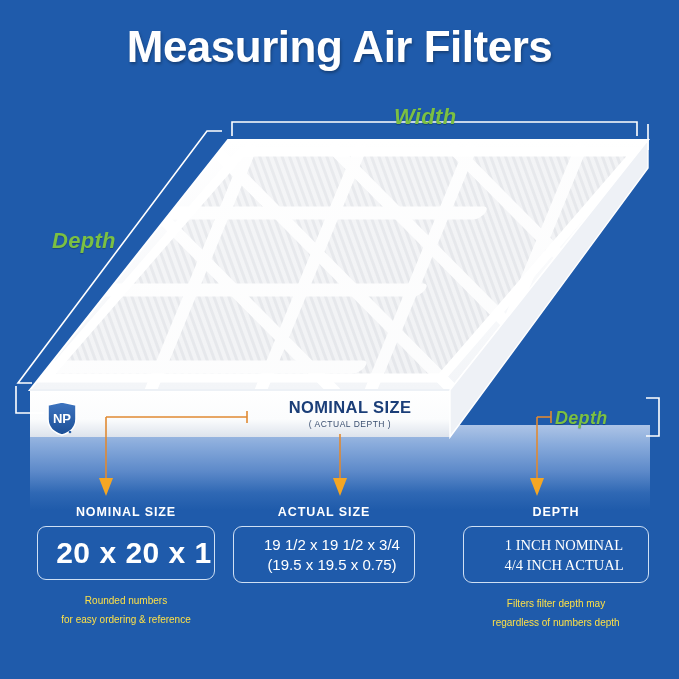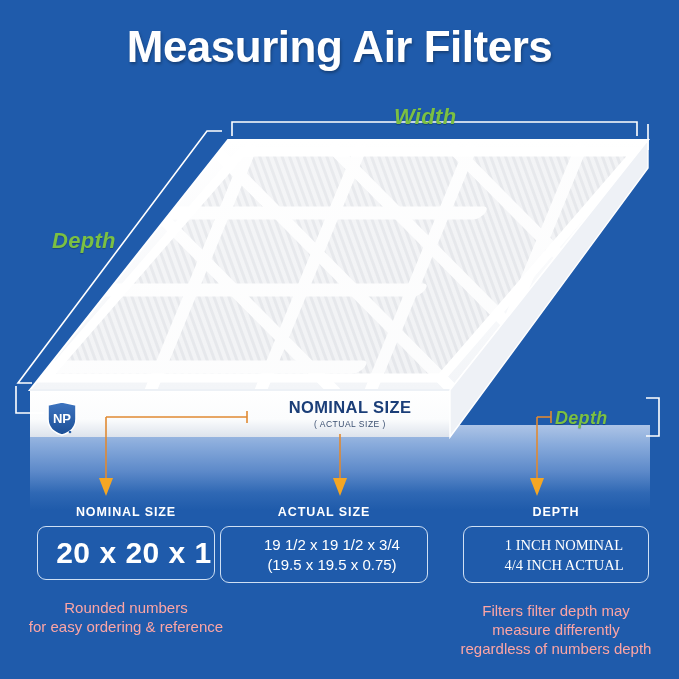--- a/index.html
+++ b/index.html
@@ -66,29 +66,29 @@
     margin-bottom:7px;white-space:nowrap;
   }
   .box{
     border:1.6px solid #cfe0f4;border-radius:9px;
     margin:0 auto;box-sizing:border-box;
     display:flex;align-items:center;justify-content:center;flex-direction:column;
     color:#ffffff;
     padding-left:16px;
   }
   .col.c1 .box{width:178px;height:54px;}
-  .col.c2 .box{width:208px;height:57px;}
+  .col.c2 .box{width:182px;height:57px;}
   .col.c3 .box{width:186px;height:57px;font-family:Liberation Serif, serif;}
 
   .big{font-size:30px;font-weight:bold;letter-spacing:.5px;line-height:32px;white-space:nowrap;}
   .mid{font-size:15px;line-height:20px;white-space:nowrap;}
   .mid.small{font-size:14.5px;}
 
   .cap{
-    margin-top:18px;color:#fca5a5;font-size:15px;line-height:19px;
+    margin-top:11px;color:#fde047;font-size:10px;line-height:19px;
   }
   .cap span{display:block;}
 
   
   .bracketline{stroke:#ffffff;stroke-width:1.6;fill:none;}
   .arrowline{stroke:#e08a32;stroke-width:1.6;fill:none;}
 </style>
 </head>
 <body>
 
@@ -184,21 +184,21 @@
       <polygon points="537,496 530,478 544,478" fill="#f5a623"></polygon>
     </svg>
   </div>
 
   <div class="glabel width">Width</div>
   <div class="glabel length">Depth</div>
   <div class="glabel depth">Depth</div>
 
   <div class="nominal-band">
     <div class="n1">NOMINAL SIZE</div>
-    <div class="n2">( ACTUAL SIZE )</div>
+    <div class="n2">( ACTUAL DEPTH )</div>
   </div>
 
   <div class="logo">
     <svg width="34" height="36" viewBox="0 0 34 36" xmlns="http://www.w3.org/2000/svg">
       <defs>
         <linearGradient id="shieldg" x1="0" y1="0" x2="0" y2="1">
           <stop offset="0%" stop-color="#3d74c0"></stop>
           <stop offset="100%" stop-color="#1c4f96"></stop>
         </linearGradient>
       </defs>
@@ -230,20 +230,19 @@
     </div>
 
     <div class="col c3">
       <div class="hdr">DEPTH</div>
       <div class="box">
         <div class="mid small">1 INCH NOMINAL</div>
         <div class="mid small">4/4 INCH ACTUAL</div>
       </div>
       <div class="cap">
         <span>Filters filter depth may</span>
-        <span>measure differently</span>
         <span>regardless of numbers depth</span>
       </div>
     </div>
 
   </div>
 
 </div>
 
 </body></html>

